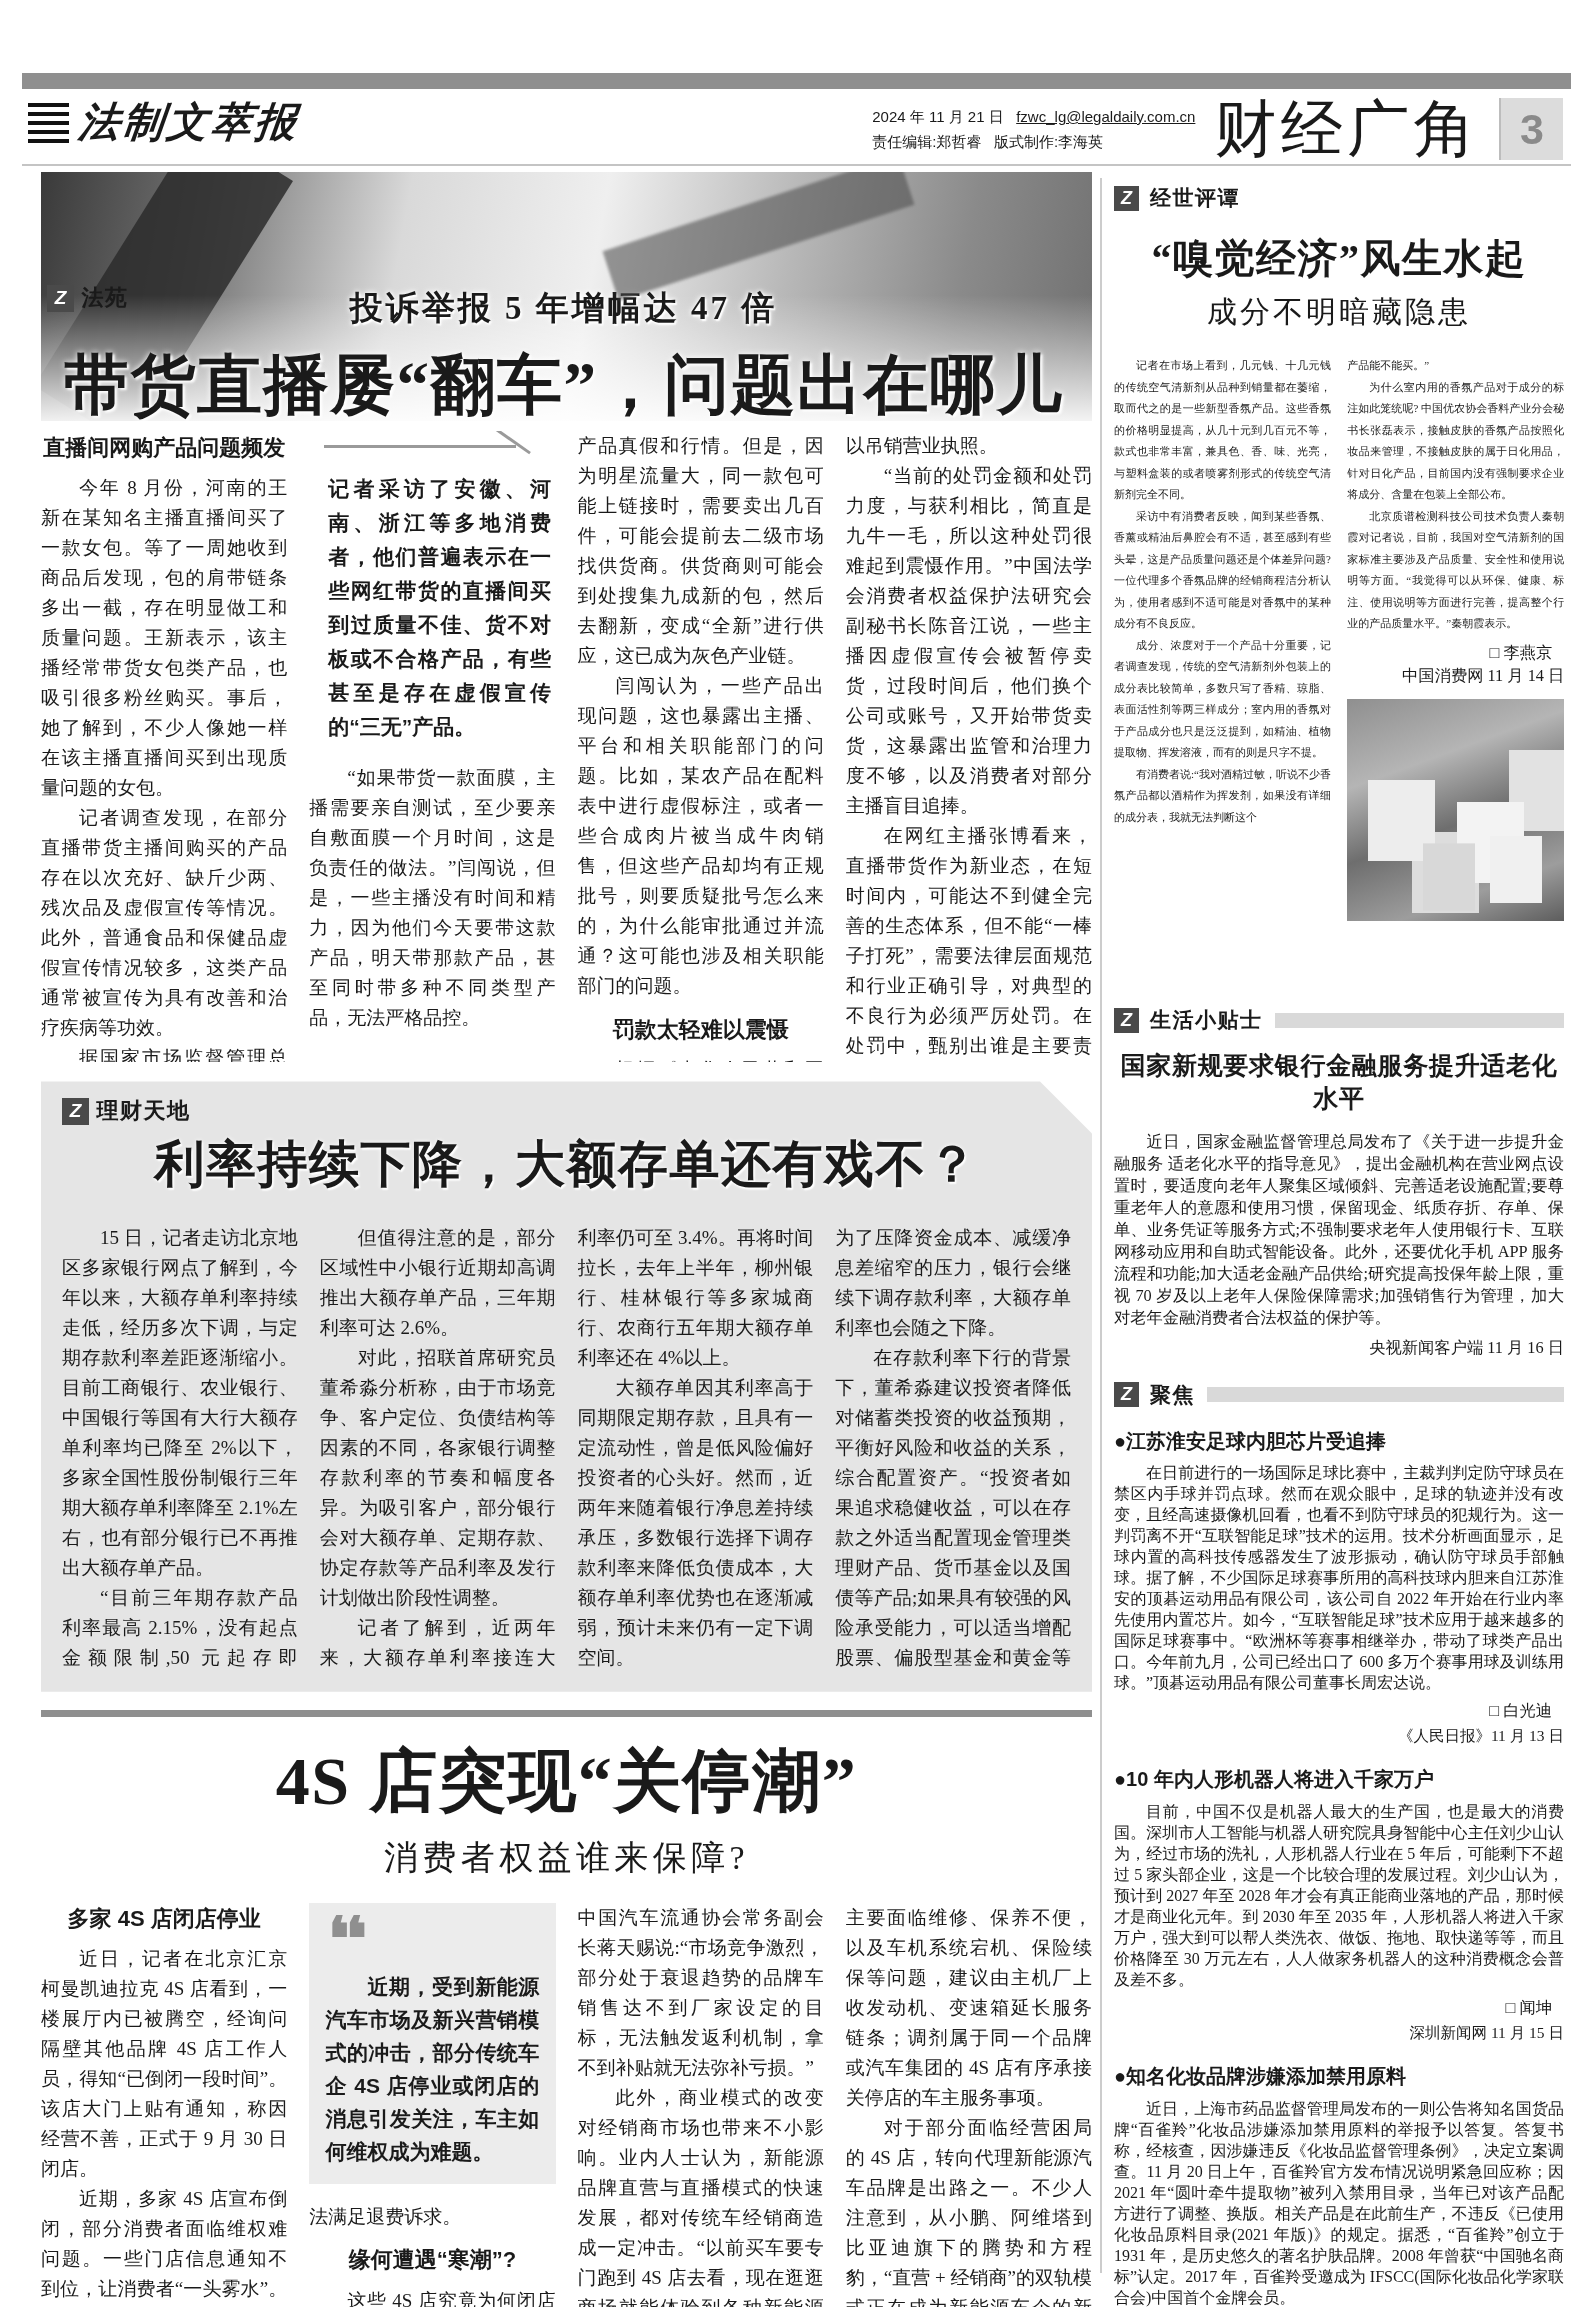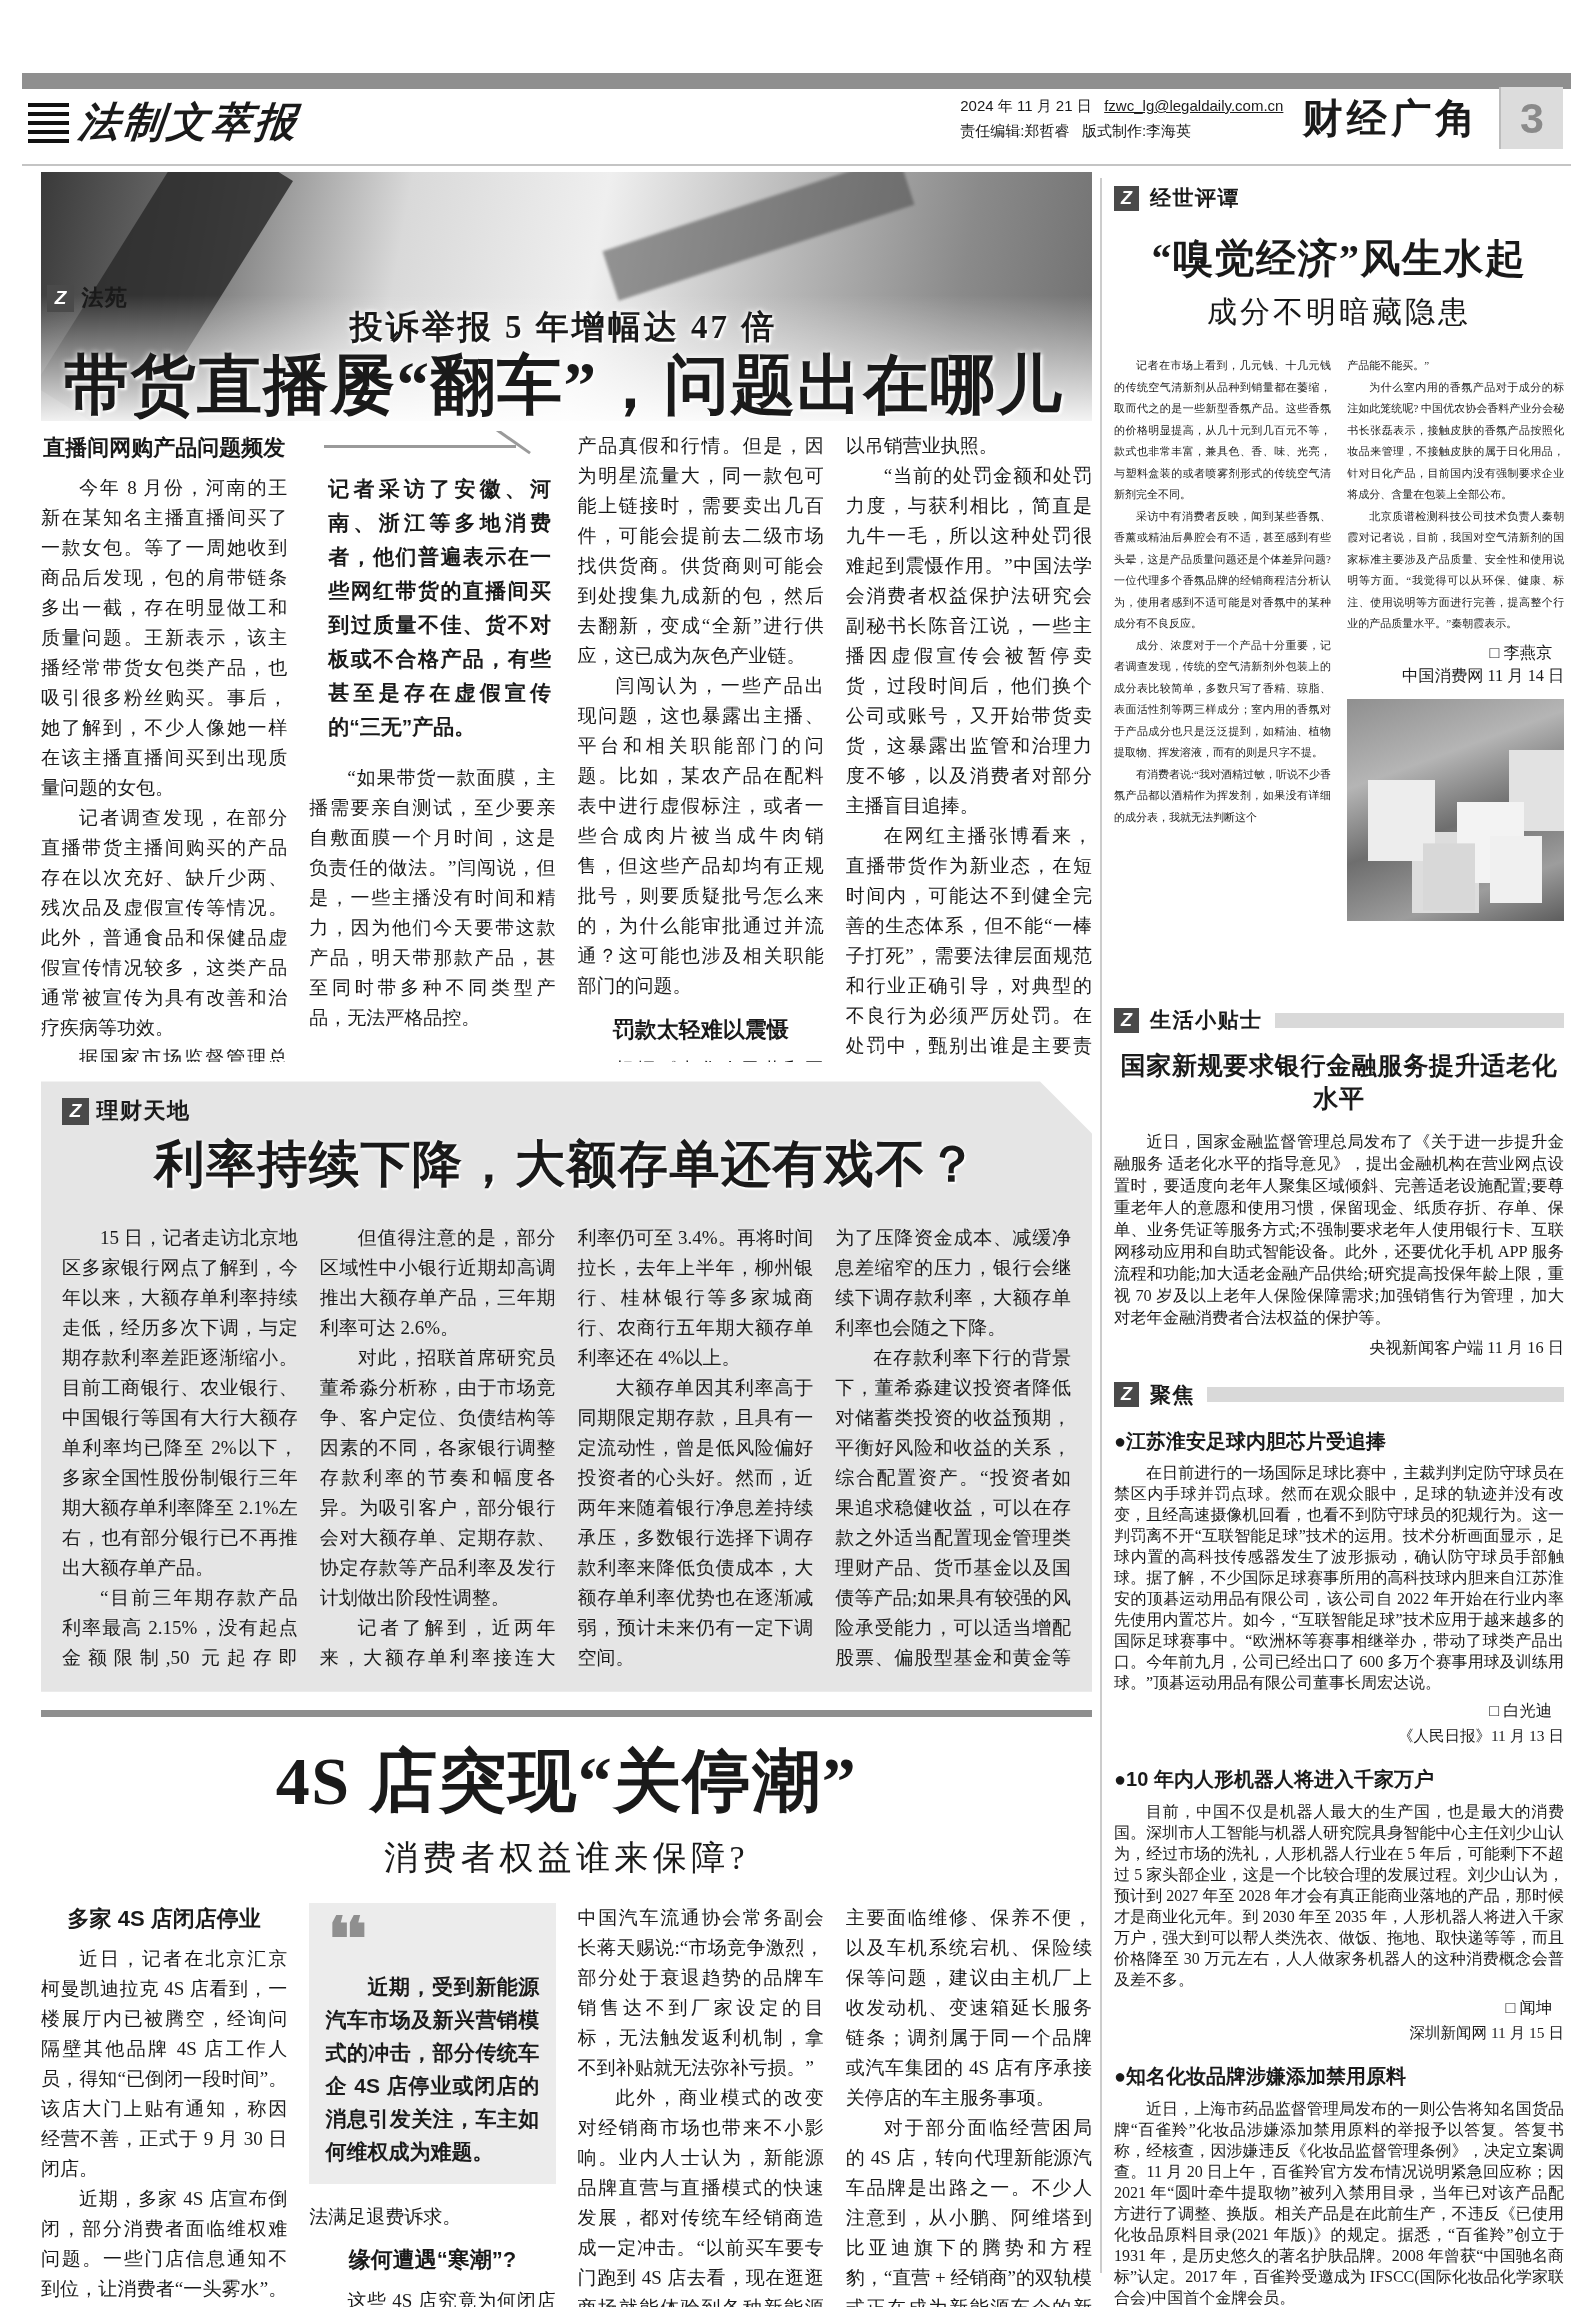--- a/index.html
+++ b/index.html
@@ -9,21 +9,21 @@
   .topbar{position:absolute;left:22px;top:73px;width:1549px;height:16.3px;background:#8f8f8f;}
   .masthead{position:absolute;left:28px;top:95px;display:flex;align-items:center;gap:10.4px;}
   .qr{width:41px;height:41px;background:
       repeating-linear-gradient(0deg,#111 0 4.4px,#fff 4.4px 9px),
       repeating-linear-gradient(90deg,#111 0 4.4px,rgba(255,255,255,.6) 4.4px 9px);}
   .paper-name{font-size:41px;font-weight:900;font-style:italic;letter-spacing:3px;
       font-family:"DejaVu Serif",serif;transform:skewX(-6deg);}
   .head-right{position:absolute;right:31px;top:87px;display:flex;align-items:center;gap:19px;justify-content:space-between;}
   .head-meta{font-family:"Liberation Sans",sans-serif;font-size:15px;line-height:25px;text-align:left;}
   .head-meta .email{text-decoration:underline;}
-  .section-title{font-size:40px;font-weight:700;font-family:"Liberation Sans",sans-serif;letter-spacing:4.4px;}
+  .section-title{font-size:62px;font-weight:400;font-family:"Liberation Sans",sans-serif;letter-spacing:4.4px;}
   .pageno-box{width:62px;height:62px;background:#dcdcdc;display:flex;align-items:center;justify-content:center;
       border-left:2.2px solid #bdbdbd;}
   .pageno{font-size:43px;color:#8a8a8a;font-weight:bold;font-family:"Liberation Sans",sans-serif;}
   .head-rule{position:absolute;left:22px;top:164px;width:1549px;height:1.5px;background:#c4c4c4;}
   
   .left-region{position:absolute;left:41px;top:172px;width:1051px;}
   .v-divider{position:absolute;left:1100px;top:178px;width:1.5px;height:2095px;background:#cccccc;}
   .right-region{position:absolute;left:1114px;top:184px;width:450px;}
   
   .hero{position:relative;height:249px;overflow:hidden;background:
@@ -35,21 +35,21 @@
   .hero-fade{position:absolute;left:0;right:0;bottom:0;height:126px;
       background:linear-gradient(180deg,rgba(255,255,255,0),rgba(255,255,255,.92));}
   .tag-row{display:flex;align-items:center;gap:7.4px;}
   .zicon{width:27px;height:27px;background:#4a4a4a;color:#fff;display:flex;align-items:center;justify-content:center;
       font-family:"Liberation Sans",sans-serif;font-weight:900;font-size:19px;font-style:italic;flex:0 0 auto;}
   .tag-text{font-size:22px;font-weight:900;font-family:"Liberation Sans",sans-serif;letter-spacing:1.5px;}
   .hero-tag{position:absolute;left:6px;top:111px;}
   .hero-text{position:absolute;left:0;right:6px;bottom:1.5px;text-align:center;}
   .kicker{font-size:33px;font-weight:900;letter-spacing:3px;
       text-shadow:0 0 4.4px #fff,0 0 7.4px #fff,1.5px 1.5px 1.5px #fff;}
-  .headline-xl{font-size:65px;font-weight:900;letter-spacing:1.5px;line-height:1.05;margin-top:1px;
+  .headline-xl{font-size:65px;font-weight:900;letter-spacing:1.5px;line-height:1.05;margin-top:20px;
       text-shadow:0 0 6px #fff,2.2px 2.2px 2.2px rgba(255,255,255,.9);}
   
   .story-cols{display:flex;gap:22px;margin-top:10.4px;}
   .story-col{flex:1 1 0;height:631px;overflow:hidden;}
   .story-col p{margin:0;font-size:19px;line-height:30px;text-align:justify;text-indent:2em;}
   .story-col p.noindent{text-indent:0;}
   .colhead{font-size:22px;font-weight:900;text-align:center;margin:13.3px 0 10.4px 0;font-family:"Liberation Sans",sans-serif;}
   .colhead.first{margin-top:1.5px;}
   .pullquote{font-size:21px;line-height:34px;font-weight:900;text-align:justify;margin:0 0 19px 0;padding:41px 4.4px 0 19px;
       font-family:"Liberation Sans",sans-serif;position:relative;}

